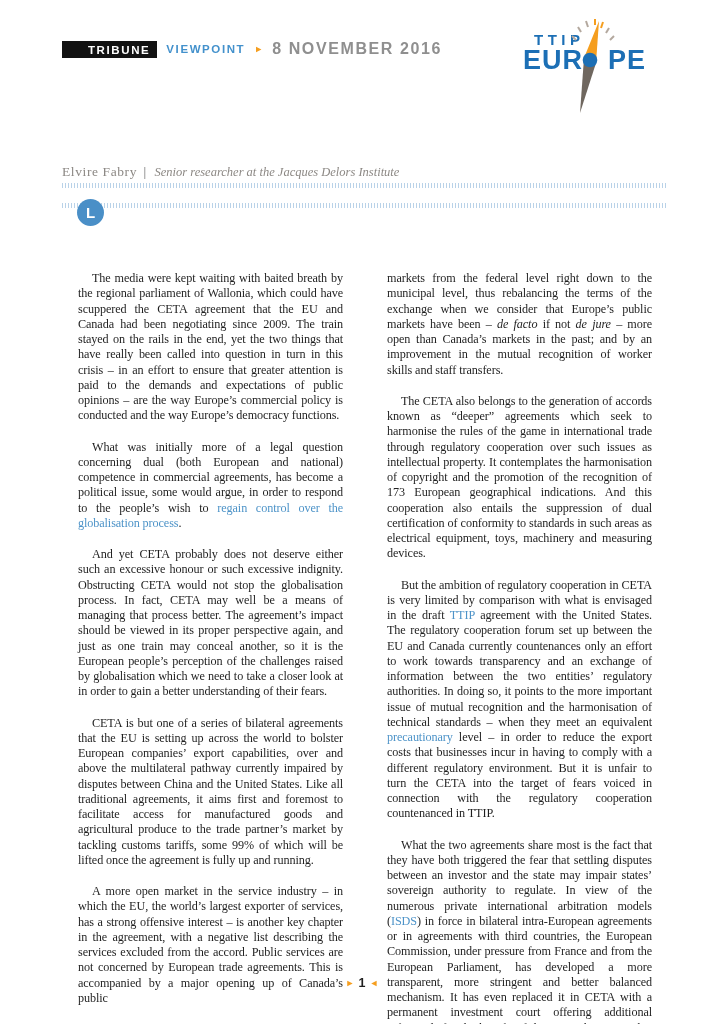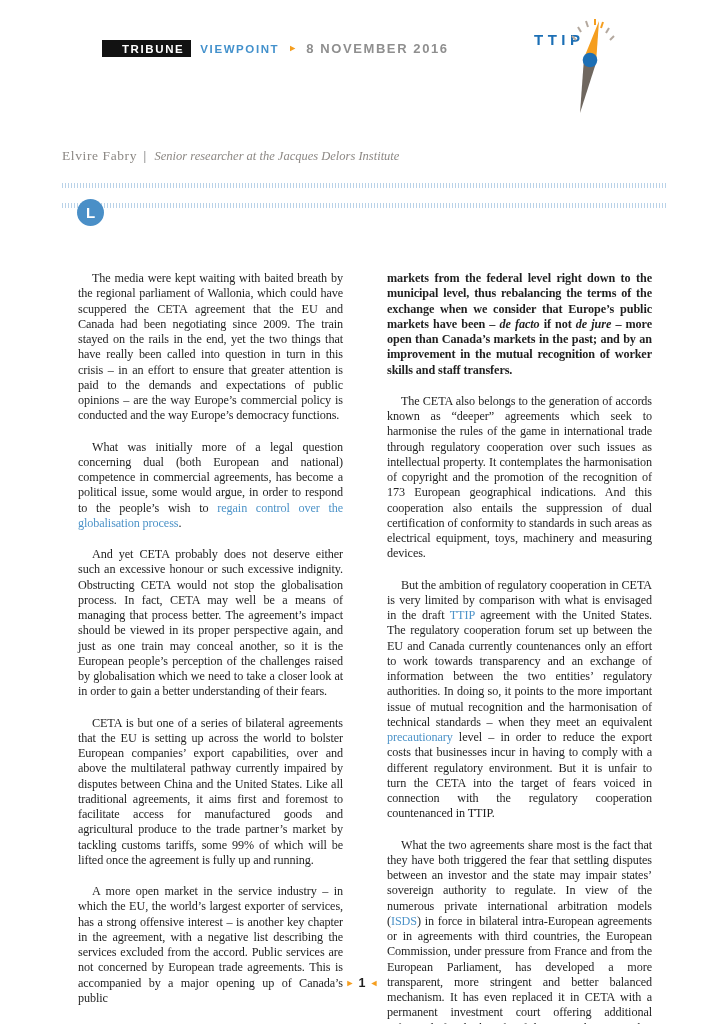--- a/index.html
+++ b/index.html
@@ -2,30 +2,30 @@
 <html><head>
 <meta charset="utf-8">
 <style>
   html,body { margin:0; padding:0; background:#ffffff; }
   body { width:724px; height:1024px; overflow:hidden; font-family:"Liberation Serif", serif; }
   .page { position:relative; width:724px; height:1024px; background:#fff; }
 
   
   .kicker { position:absolute; left:62px; top:40px; display:flex; align-items:center; gap:9px;
             font-family:"Liberation Sans", sans-serif; font-weight:bold; }
-  .badge { background:#121212; color:#fff; font-size:11.5px; letter-spacing:1.6px; padding:3px 7px 2px 20px;margin-left:40px; }
+  .badge { background:#121212; color:#fff; font-size:11.5px; letter-spacing:1.6px; padding:3px 7px 2px 26px; }
   .kicker-type { color:#4391cc; font-size:11.5px; letter-spacing:1.6px;text-align:right; }
   .kicker-arrow { color:#f59e1f; font-size:9px; line-height:1; }
-  .kicker-date { color:#8f8f8f; font-size:13px; letter-spacing:1.6px; }
+  .kicker-date { color:#8f8f8f; font-size:16px; letter-spacing:1.6px; }
 
   
   .title { position:absolute; left:62px; top:74px; margin:0; font-family:"Liberation Sans", sans-serif;
            font-weight:bold; color:#161616; font-size:31px; line-height:33px; }
   .title .tline { display:block; transform:scaleX(0.78); transform-origin:left center; white-space:nowrap; letter-spacing:0; }
-  .author { position:absolute; left:62px; top:148px; color:#8c8884; font-size:13.5px; }
+  .author { position:absolute; left:62px; top:164px; color:#8c8884; font-size:13.5px; }
   .author-name { letter-spacing:0.6px; }
   .author-sep { margin:0 5px 0 3px; color:#6d6d6d; }
   .author-role { font-style:italic; font-size:12.5px; color:#8c8884; }
 
   
   .logo { position:absolute; left:487px; top:12px; width:218px; height:108px;
           font-family:"Liberation Sans", sans-serif; font-weight:bold; color:#1c6fb5; }
   .logo-notre { position:absolute; left:47px; top:19px; font-size:15px; letter-spacing:4.5px; }
   .logo-europe { position:absolute; left:36px; top:33px; font-size:27px; letter-spacing:1px; display:flex; align-items:center; }
   .logo-europe .gap { width:25px; }
@@ -40,21 +40,21 @@
   .lede-body { padding:8px 2px 7px; color:#5e97c9; font-size:13px; line-height:19px; text-align:justify; }
   .dropcap { float:left; width:27px; height:27px; border-radius:50%; background:#4a8fc7; color:#fff;
              font-family:"Liberation Sans", sans-serif; font-weight:bold; font-size:15px; line-height:27px;
              text-align:center; margin:3px 9px 0 13px; }
 
   
   .columns { position:absolute; left:62px; top:255px; width:606px; display:flex; gap:12px; }
   .col { width:297px; font-size:12.2px; line-height:15.25px; text-align:justify;
          color:#1f1f1f; letter-spacing:-0.1px; }
   .para { margin:16px; text-indent:14px; }
-  .para.noindent { text-indent:0;font-weight:bold; }
+  .para.noindent { text-indent:0; }
   .link { color:#4d93c8; cursor:pointer; }
   .italic { font-style:italic; }
   .section-heading { margin:16px 0 13px; font-family:"Liberation Sans", sans-serif; font-weight:bold;
                      font-size:15px; color:#161616; text-align:left; text-indent:0; }
   .section-heading .inner { display:inline-block; transform:scaleX(0.86); transform-origin:left center; white-space:nowrap; }
   .sec-num { color:#4d93c8; margin-right:4px; }
 
   
   .footer { position:absolute; left:0; top:976px; width:724px; text-align:center;
             font-family:"Liberation Sans", sans-serif; font-weight:bold; font-size:12.5px; color:#1f1f1f; }
@@ -67,20 +67,25 @@
 
   <div class="kicker">
     <span class="badge">TRIBUNE</span>
     <span class="kicker-type">VIEWPOINT</span>
     <span class="kicker-arrow">►</span>
     <span class="kicker-date">8 NOVEMBER 2016</span>
   </div>
 
   <div class="logo">
     <span class="logo-notre">TTIP</span>
+    <span class="logo-europe">
+      <span>EUR</span>
+      <span class="gap"></span>
+      <span>PE</span>
+    </span>
     <svg class="logo-needle" viewBox="0 0 56 106" xmlns="http://www.w3.org/2000/svg">
       <line x1="10" y1="24" x2="14" y2="28" stroke="#b3a89e" stroke-width="2"></line>
       <line x1="16" y1="15" x2="19" y2="20" stroke="#b3a89e" stroke-width="2"></line>
       <line x1="24" y1="9" x2="26" y2="15" stroke="#b3a89e" stroke-width="2"></line>
       <line x1="33" y1="7" x2="33" y2="13" stroke="#f59e1f" stroke-width="2"></line>
       <line x1="41" y1="10" x2="39" y2="16" stroke="#f59e1f" stroke-width="2"></line>
       <line x1="47" y1="16" x2="44" y2="21" stroke="#b3a89e" stroke-width="2"></line>
       <line x1="52" y1="24" x2="48" y2="28" stroke="#b3a89e" stroke-width="2"></line>
       <polygon points="37,9 22,46 34,51" fill="#f59e1f"></polygon>
       <polygon points="18,101 22,46 34,51" fill="#6f675f"></polygon>

